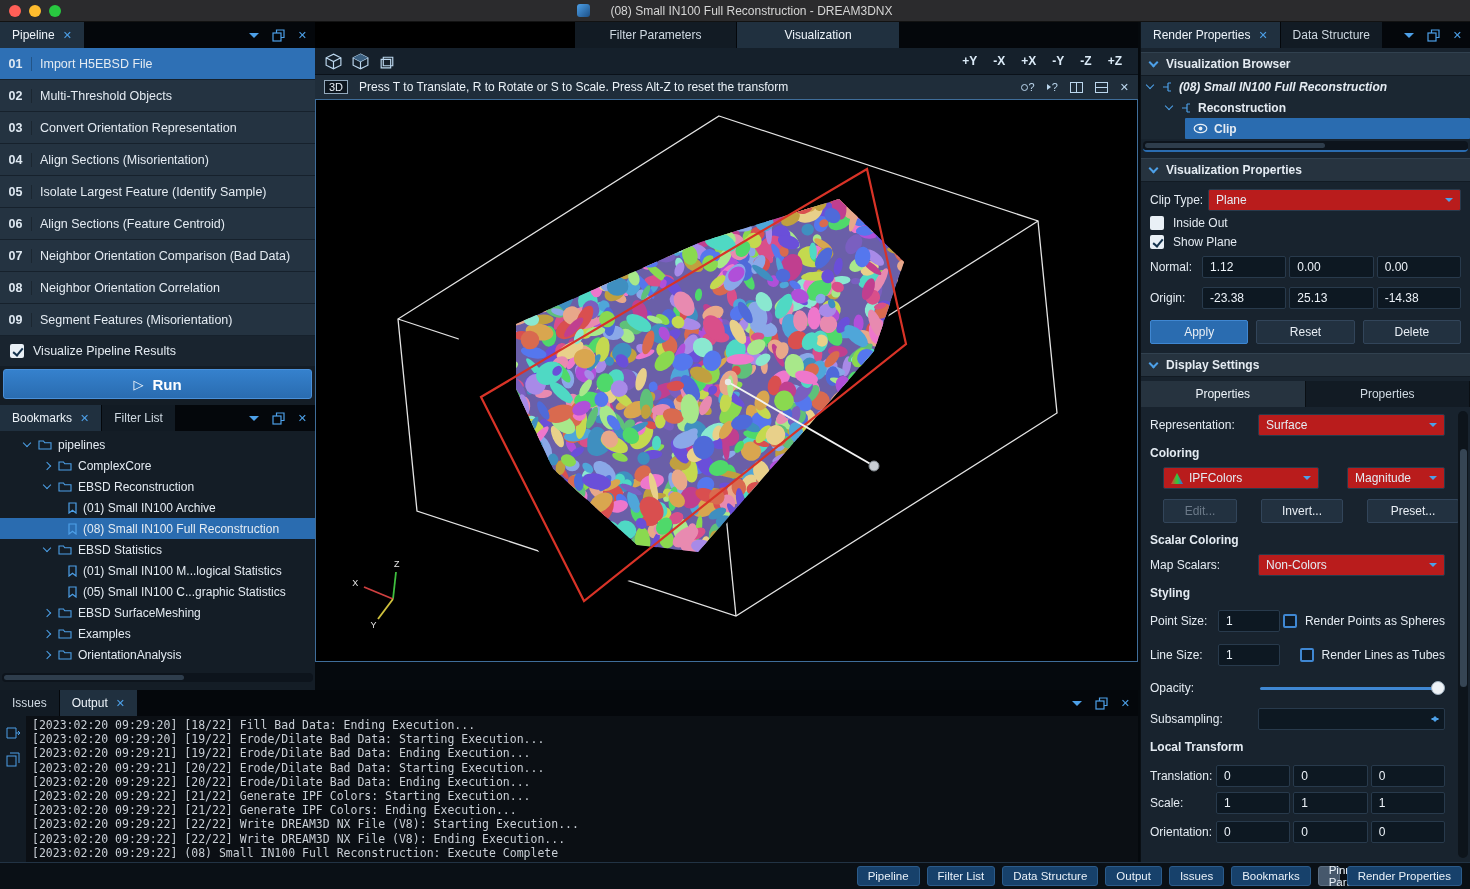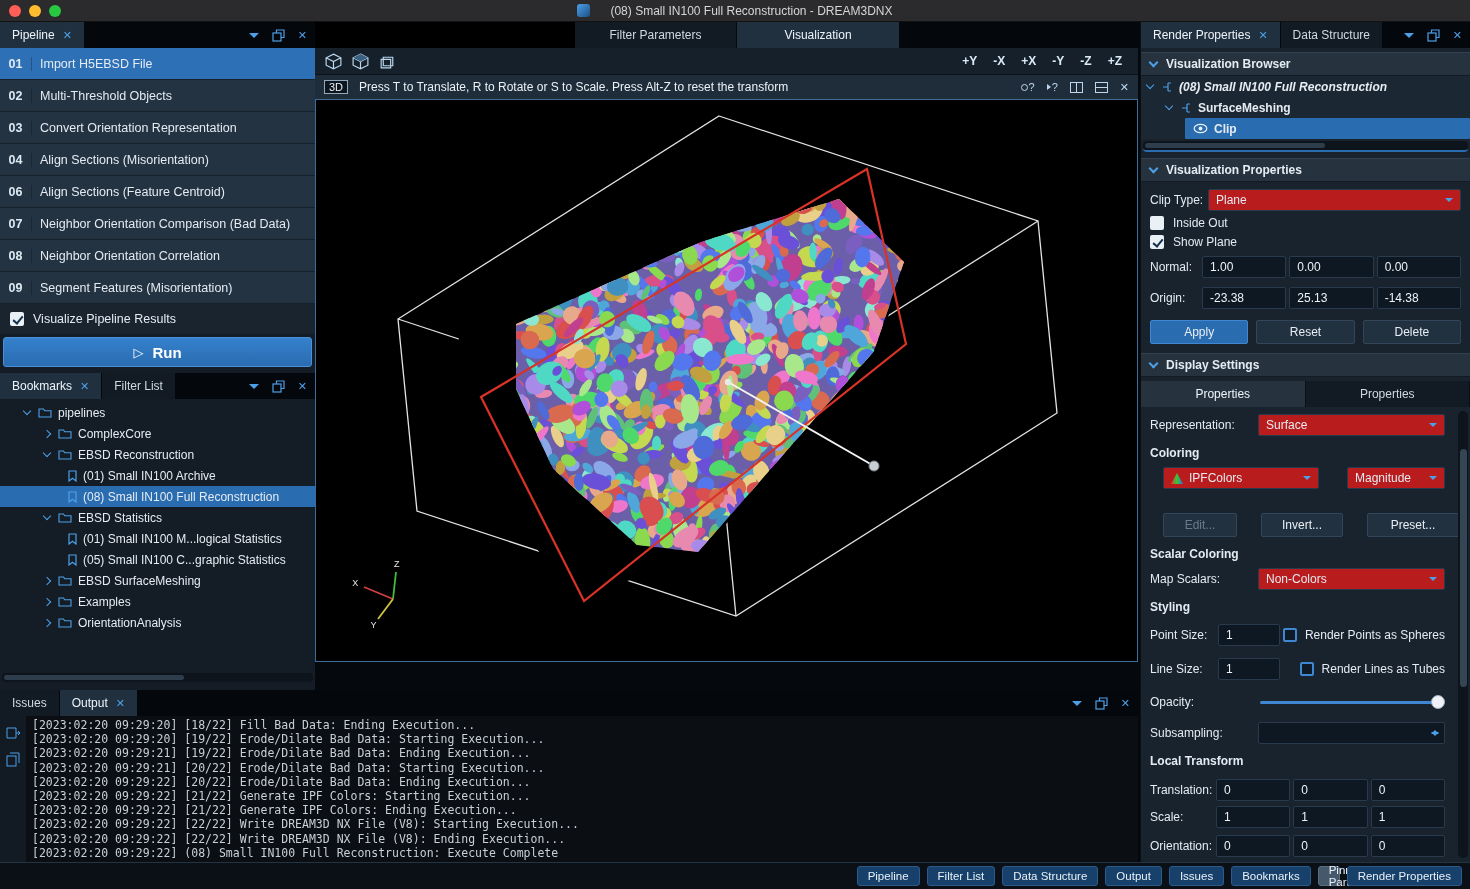--- a/index.html
+++ b/index.html
@@ -158,20 +158,24 @@
         <span class="pnum">02</span>
         <span class="plabel">Multi-Threshold Objects</span>
       </div>
       <div class="pstep">
         <span class="pnum">03</span>
         <span class="plabel">Convert Orientation Representation</span>
       </div>
       <div class="pstep">
         <span class="pnum">04</span>
         <span class="plabel">Align Sections (Misorientation)</span>
+      </div>
+      <div class="pstep">
+        <span class="pnum">05</span>
+        <span class="plabel">Isolate Largest Feature (Identify Sample)</span>
       </div>
       <div class="pstep">
         <span class="pnum">06</span>
         <span class="plabel">Align Sections (Feature Centroid)</span>
       </div>
       <div class="pstep">
         <span class="pnum">07</span>
         <span class="plabel">Neighbor Orientation Comparison (Bad Data)</span>
       </div>
       <div class="pstep">
@@ -1534,21 +1538,21 @@
         <svg class="ticon" width="12" height="12" viewBox="0 0 12 12">
           <path d="M2 6h3 M7 2h3 M7 10h3 M7 2v8 M5 6h2" stroke="#4da0e8" fill="none" stroke-width="1.2"></path>
         </svg>
         <span class="lbl it">(08) Small IN100 Full Reconstruction</span>
       </div>
       <div class="btrow" style="margin-left: 0px; padding-left: 25px;">
         <span class="tchev down"></span>
         <svg class="ticon" width="12" height="12" viewBox="0 0 12 12">
           <path d="M2 6h3 M7 2h3 M7 10h3 M7 2v8 M5 6h2" stroke="#4da0e8" fill="none" stroke-width="1.2"></path>
         </svg>
-        <span class="lbl b">SurfaceMeshing</span>
+        <span class="lbl b">Reconstruction</span>
       </div>
       <div class="btrow sel" style="margin-left: 44px; padding-left: 8px;">
         <svg class="ticon" width="15" height="11" viewBox="0 0 15 11">
           <ellipse cx="7.5" cy="5.5" rx="6.3" ry="4.2" fill="none" stroke="#e6eef5" stroke-width="1.2"></ellipse>
           <circle cx="7.5" cy="5.5" r="1.9" fill="#e6eef5"></circle>
         </svg>
         <span class="lbl b">Clip</span>
       </div>
     </div>
   <div class="hscroll" style="margin:2px 2px 0 2px;border-bottom:2px solid #2a6cb0;height:11px;">
@@ -1569,21 +1573,21 @@
   <div class="prow cbrow">
     <span class="cb"></span>
     <span>Inside Out</span>
   </div>
   <div class="prow cbrow">
     <span class="cb checked"></span>
     <span>Show Plane</span>
   </div>
   <div class="prow">
     <span class="plab w50">Normal:</span>
-    <div class="field f3">1.00</div>
+    <div class="field f3">1.12</div>
     <div class="field f3">0.00</div>
     <div class="field f3">0.00</div>
   </div>
   <div class="prow" style="margin-top:9px;">
     <span class="plab w50">Origin:</span>
     <div class="field f3">-23.38</div>
     <div class="field f3">25.13</div>
     <div class="field f3">-14.38</div>
   </div>
   <div class="prow btnrow">
@@ -1624,21 +1628,21 @@
         </svg>
         <span>IPFColors</span>
         <span class="ddc"></span>
       </div>
       <div style="flex:1;"></div>
       <div class="dropdown" style="flex:none;width:98px;">
         <span>Magnitude</span>
         <span class="ddc"></span>
       </div>
     </div>
-    <div class="prow" style="padding-left:22px;margin-top:24px;gap:12px;">
+    <div class="prow" style="padding-left:22px;margin-top:10px;gap:12px;">
       <div class="btn disabled" style="flex:none;width:74px;">Edit...</div>
       <div style="flex:1;"></div>
       <div class="btn" style="flex:none;width:82px;">Invert...</div>
       <div style="flex:1;"></div>
       <div class="btn" style="flex:none;width:92px;">Preset...</div>
     </div>
     <div class="seclab">Scalar Coloring</div>
     <div class="prow">
       <span class="plab w104">Map Scalars:</span>
       <div class="dropdown">

